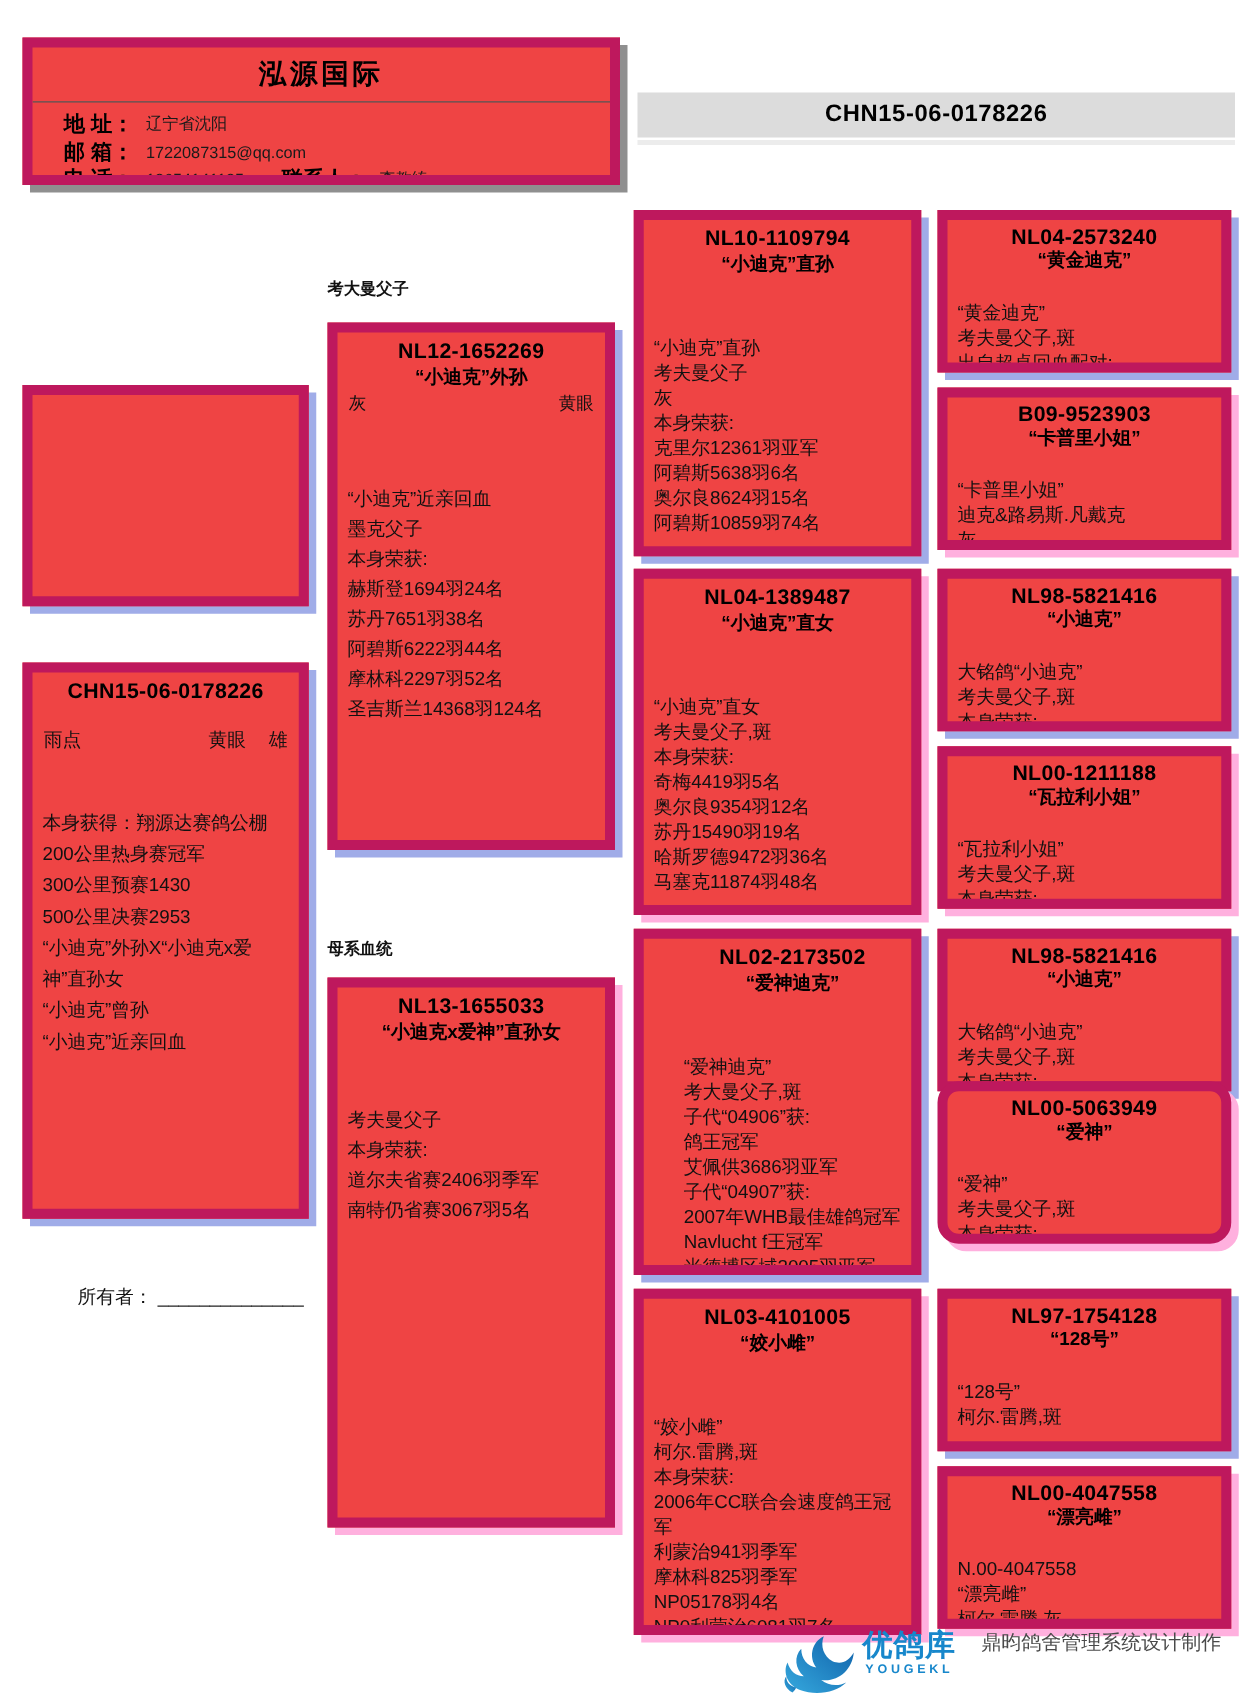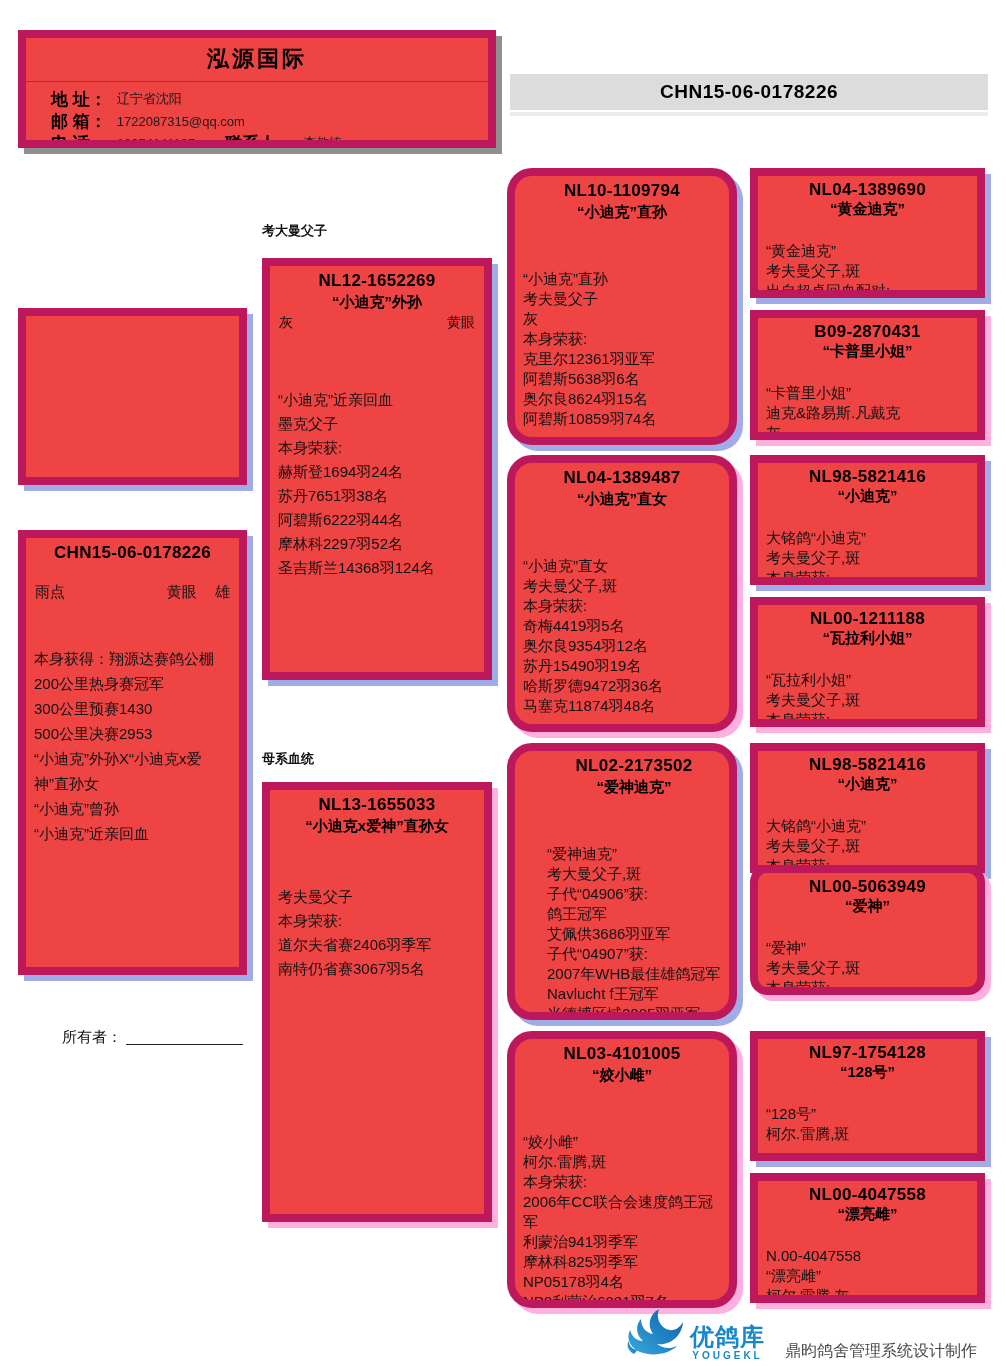--- a/index.html
+++ b/index.html
@@ -47,38 +47,38 @@
   .sec-mat{left:262px;top:750px;}
 
   
   .father{left:262px;top:258px;width:230px;height:422px;}
   .father .trow{margin-top:3px;font-size:14px;}
   .father .lines{margin-top:56px;line-height:24px;}
   .mother{left:262px;top:782px;width:230px;height:440px;}
   .mother .lines{margin-top:50px;line-height:24px;}
 
   
-  .gp{left:507px;width:230px;height:277px;border-radius:25px;}
+  .gp{left:507px;width:230px;height:277px;}
   .gp .lines{margin-top:48px;line-height:20px;}
   .gp1{top:168px;}.gp2{top:455px;}.gp3{top:743px;padding-left:24px;}.gp4{top:1031px;}
 
   
   .ggp{left:750px;width:235px;height:130px;}
   .ggp .ring{margin-top:4px;}
   .ggp .bname{margin-top:0;}
   .ggp .lines{margin-top:23px;line-height:20px;}
   .ggp1{top:168px;}.ggp2{top:310px;}.ggp3{top:455px;}.ggp4{top:597px;}
   .ggp5{top:743px;}.ggp6{top:865px;border-radius:17px;}.ggp7{top:1031px;}.ggp8{top:1173px;}
 
   
   .owner{position:absolute;left:62px;top:1028px;font-size:15px;color:#111;}
   .owner-blank{letter-spacing:0;}
 
   
-  .footer{position:absolute;left:626px;top:1304px;display:flex;align-items:flex-end;}
+  .footer{position:absolute;left:626px;top:1304px;display:flex;align-items:flex-start;}
   .logo-icon{width:58px;height:54px;flex:0 0 auto;}
   .logo-text{margin-left:6px;display:flex;flex-direction:column;align-items:center;}
   .logo-cn{font-size:24px;font-weight:bold;color:#1787CB;line-height:26px;letter-spacing:1px;}
   .logo-en{font-size:10px;font-weight:bold;color:#1787CB;letter-spacing:3px;line-height:12px;}
   .credit{font-size:16px;color:#4A4A4A;margin-left:20px;}
 </style>
 </head>
 <body>
 
 <div class="canvas">
@@ -205,28 +205,28 @@
 柯尔.雷腾,斑
 本身荣获:
 2006年CC联合会速度鸽王冠军
 利蒙治941羽季军
 摩林科825羽季军
 NP05178羽4名
 NP0利蒙治6081羽7名</div>
   </div>
 
   <div class="box shadow-p ggp ggp1">
-    <div class="ring">NL04-1389690</div>
+    <div class="ring">NL04-2573240</div>
     <div class="bname">“黄金迪克”</div>
     <div class="lines">“黄金迪克”
 考夫曼父子,斑
 出自超卓回血配对:</div>
   </div>
   <div class="box shadow-m ggp ggp2">
-    <div class="ring">B09-2870431</div>
+    <div class="ring">B09-9523903</div>
     <div class="bname">“卡普里小姐”</div>
     <div class="lines">“卡普里小姐”
 迪克&amp;路易斯.凡戴克
 灰</div>
   </div>
   <div class="box shadow-p ggp ggp3">
     <div class="ring">NL98-5821416</div>
     <div class="bname">“小迪克”</div>
     <div class="lines">大铭鸽“小迪克”
 考夫曼父子,斑

